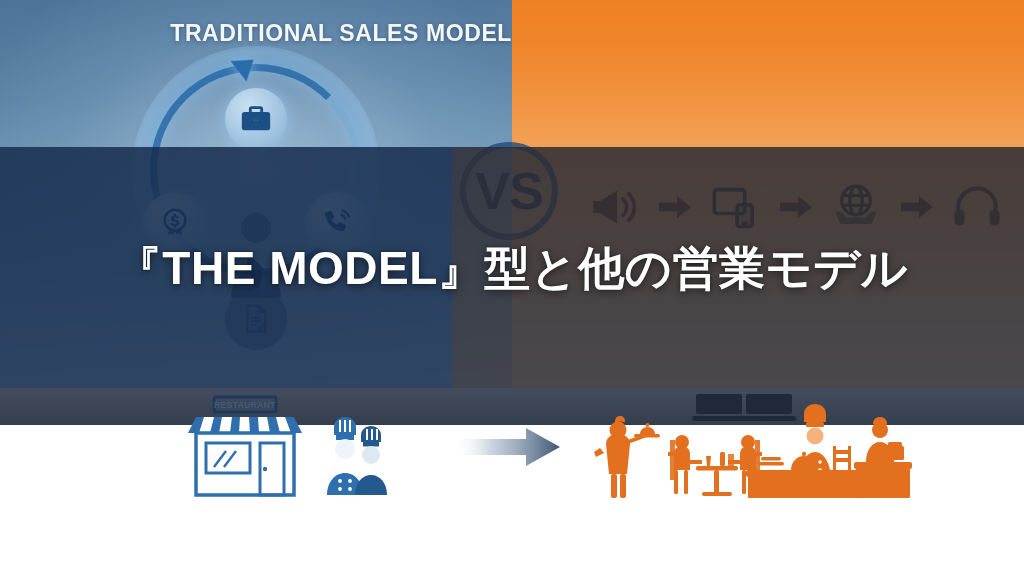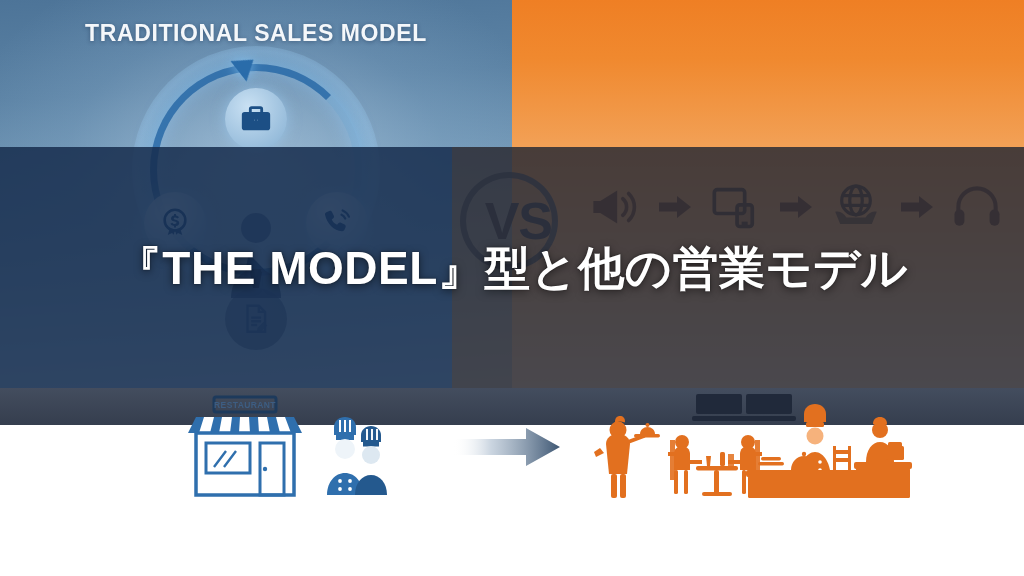--- a/index.html
+++ b/index.html
@@ -76,41 +76,41 @@
     position:absolute; left:586px; top:170px; width:420px; height:74px;
     display:flex; align-items:center; justify-content:space-between;
   }
   .flow-ico { width:58px; height:58px; display:flex; align-items:center; justify-content:center; }
   .flow-ico svg { width:52px; height:52px; }
   .flow-arrow { width:34px; height:30px; display:flex; align-items:center; justify-content:center; }
   .flow-arrow svg { width:32px; height:26px; }
 
   
   .vs-badge {
-    position:absolute; left:460px; top:172px; width:98px; height:98px;
+    position:absolute; left:460px; top:142px; width:98px; height:98px;
     border-radius:50%;
     border:6px solid rgba(26,70,120,0.75);
     background:rgba(120,150,180,0.20);
-    display:flex; align-items:center; justify-content:flex-end;
+    display:flex; align-items:center; justify-content:center;
   }
   .vs-badge .vs-txt {
     font-size:52px; font-weight:bold; letter-spacing:-1px;
     color:rgba(30,62,104,0.95);
     font-family:"Liberation Sans",sans-serif;
   }
 
   
   .top-title {
     position:absolute; top:18px; height:30px;
     font-size:23px; font-weight:bold; letter-spacing:0.6px;
     color:#f4f7fa; text-align:center; line-height:30px;
     text-shadow:0 1px 4px rgba(20,40,70,0.45);
     white-space:nowrap;
   }
-  .tt-left  { left:0;   width:512px; }
+  .tt-left  { left:0;   width:512px;text-align:right; }
 
   
   .band {
     position:absolute; left:0; top:147px; width:1024px; height:241px;
     display:flex;
   }
   .band-left  { width:452px; height:100%; background:rgba(23,45,78,0.86); }
   .band-right { flex:1; height:100%; background:rgba(44,44,52,0.86); }
 
   .headline {

